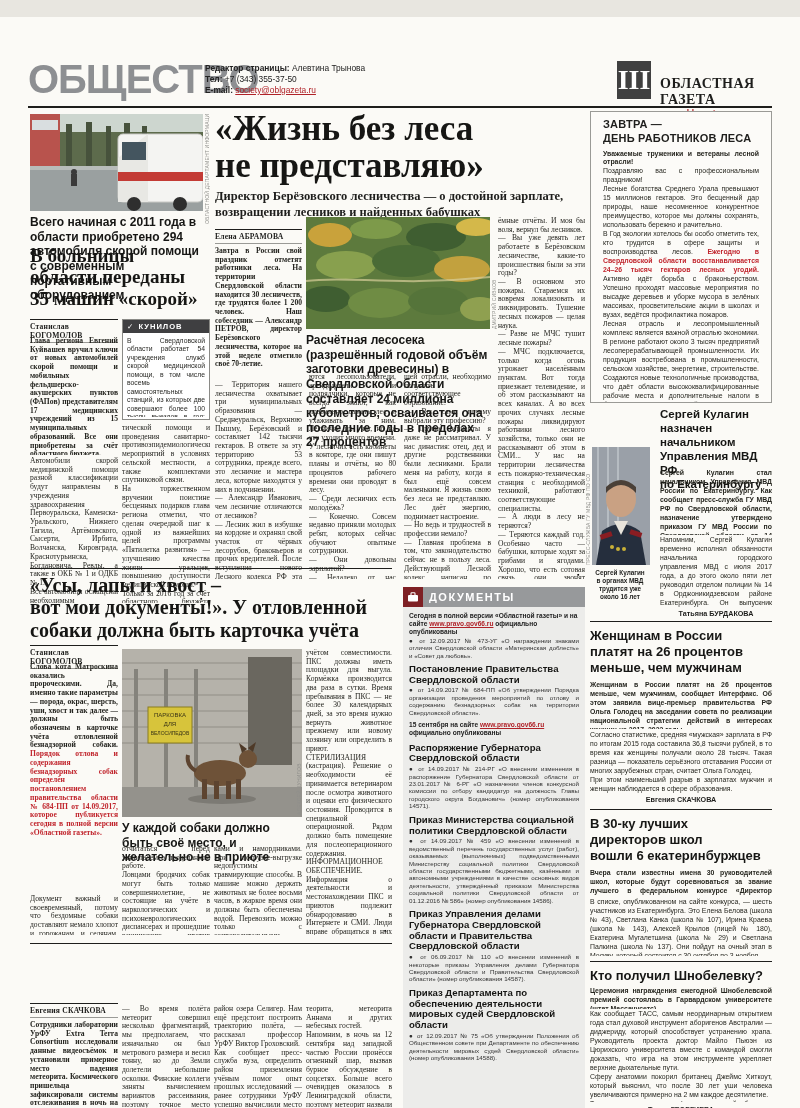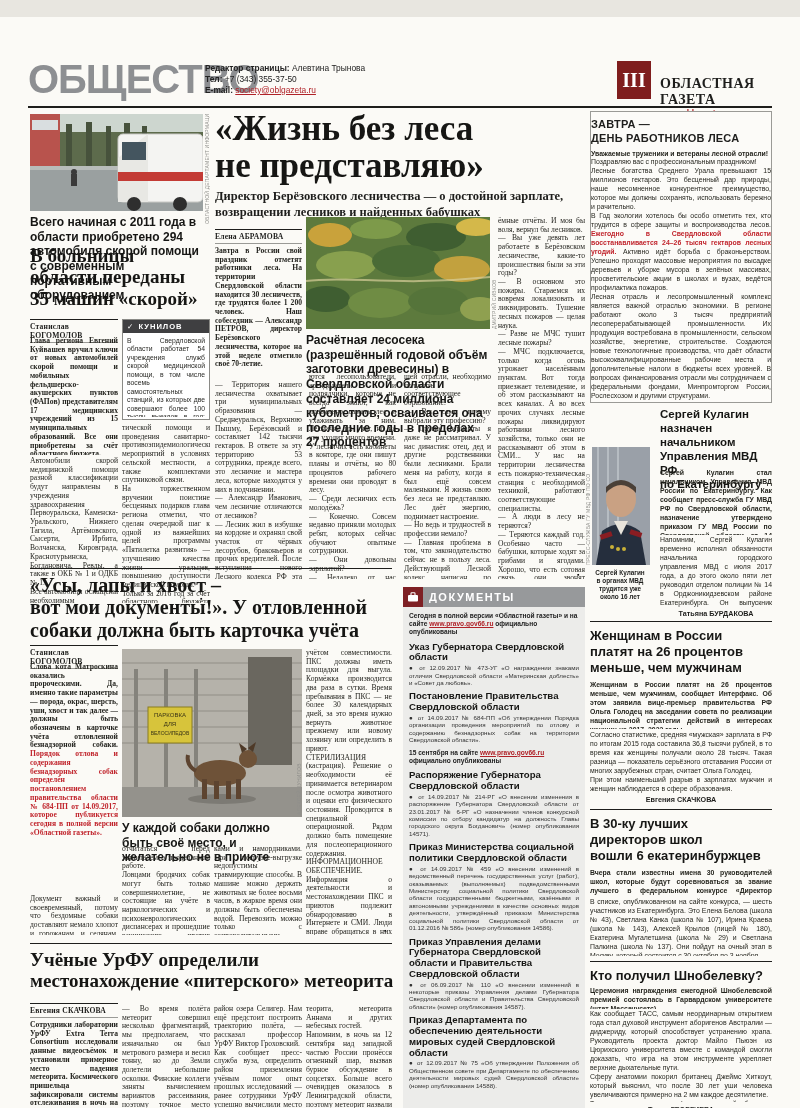--- a/index.html
+++ b/index.html
@@ -11,21 +11,21 @@
   .sans{font-family:"Liberation Sans","DejaVu Sans",sans-serif}
   .clip{overflow:hidden}
   .pre{white-space:pre-line}
   .rule{background:#1e1e1c;height:1px}
   .red{color:#c0242c}
   .lnk{color:#b02228;text-decoration:underline;cursor:pointer}
   
   .section-big{font-size:40px;font-weight:800;letter-spacing:-1px;color:#8d8f92}
   .ed-line{font-size:8.4px;line-height:1.3;color:#222}
   .ed-line b{font-weight:bold}
-  .pagenum{width:34px;height:38px;background:#7f1d1d;color:#fff;display:flex;align-items:center;justify-content:center;font-size:20px;font-weight:bold}
+  .pagenum{width:34px;height:38px;background:#404040;color:#fff;display:flex;align-items:center;justify-content:center;font-size:28px;font-weight:bold}
   .brand{font-size:14px;font-weight:bold;letter-spacing:.5px}
   .brand-site{font-size:8.4px;font-weight:bold}
   .brand-date{font-size:7.2px;color:#333}
   
   .headline{font-weight:700;color:#161614;line-height:1.12}
   .subtitle{font-weight:700;line-height:1.25}
   .author{font-size:7.6px;font-weight:bold;border-top:1.4px solid #1e1e1c;border-bottom:1px solid #9a9a96;padding:2px 0;letter-spacing:.2px}
   .body-text{font-size:7.6px;line-height:1.15;text-align:justify;color:#24241f}
   .lead{font-weight:bold}
   .caption{font-size:12px;font-weight:bold;line-height:1.22;color:#161614}
@@ -176,21 +176,20 @@
         <svg width="12" height="12" viewBox="0 0 12 12">
             <rect x="1" y="4" width="10" height="6.5" rx="1" fill="#fff"></rect>
             <path d="M4 4 V2.6 a.8.8 0 0 1 .8-.8 h2.4 a.8.8 0 0 1 .8.8 V4" stroke="#fff" stroke-width="1.1" fill="none"></path>
           </svg>
       </div>
       <div class="doc-title">ДОКУМЕНТЫ</div>
     </div>
     <div class="doc-pad">
       <div class="doc-intro"><span>Сегодня в полной версии «Областной газеты» и на сайте </span><span class="lnk">www.pravo.gov66.ru</span><span> официально опубликованы</span></div>
 
-      <div class="doc-h">Указ Губернатора Свердловской области</div>
       <div class="doc-b">● от 12.09.2017 № 473-УГ «О награждении знаками отличия Свердловской области «Материнская доблесть» и «Совет да любовь».</div>
       <div class="doc-h">Постановление Правительства Свердловской области</div>
       <div class="doc-b">● от 14.09.2017 № 684-ПП «Об утверждении Порядка организации проведения мероприятий по отлову и содержанию безнадзорных собак на территории Свердловской области».</div>
 
       <div class="doc-intro" style="margin-top:5px"><span>15 сентября на сайте </span><span class="lnk">www.pravo.gov66.ru</span><br><span> официально опубликованы</span></div>
 
       <div class="doc-h">Распоряжение Губернатора Свердловской области</div>
       <div class="doc-b">● от 14.09.2017 № 214-РГ «О внесении изменения в распоряжение Губернатора Свердловской области от 23.01.2017 № 6-РГ «О назначении членов конкурсной комиссии по отбору кандидатур на должность Главы городского округа Богданович» (номер опубликования 14571).</div>
       <div class="doc-h">Приказ Министерства социальной политики Свердловской области</div>
       <div class="doc-b">● от 14.09.2017 № 459 «О внесении изменений в ведомственный перечень государственных услуг (работ), оказываемых (выполняемых) подведомственными Министерству социальной политики Свердловской области государственными бюджетными, казёнными и автономными учреждениями в качестве основных видов деятельности, утверждённый приказом Министерства социальной политики Свердловской области от 01.12.2016 № 586» (номер опубликования 14586).</div>
@@ -256,32 +255,30 @@
 Отлов собак с целью умерщвления запрещён (если, конечно, нет угрозы жизни людей). Запрещено это делать и в присутствии несовершеннолетних (так всегда было). Нельзя забирать собак, оставленных на привязи.
 ТРАНСПОРТИРОВКА. Автомобиль должен быть оборудован клетками, ошейни-</div>
   <div class="abs serif body-text pre clip" style="left:214px;top:828px;width:88px;height:90px">ками и намордниками. При погрузке-выгрузке недопустимы травмирующие способы. В машине можно держать животных не более восьми часов, в жаркое время они должны быть обеспечены водой. Перевозить можно только с сопроводительными ветеринарными документами.
 СОДЕРЖАНИЕ. Отловленные собаки 10 дней живут в карантине пунктов кратковременного содержания (ПКС), где обследуются ветеринаром, и при необходимости им оказывается помощь. На каждое животное заводится уже упомянутая учётная карточка. Собаки размещаются в клетках-одиночках или небольшими группами с</div>
   <div class="abs serif body-text pre clip" style="left:306px;top:632px;width:86px;height:286px">учётом совместимости. ПКС должны иметь площадки для выгула. Кормёжка производится два раза в сутки. Время пребывания в ПКС — не более 30 календарных дней, за это время нужно вернуть животное прежнему или новому хозяину или определить в приют.
 СТЕРИЛИЗАЦИЯ (кастрация). Решение о необходимости её принимается ветеринаром после осмотра животного и оценки его физического состояния. Проводится в специальной операционной. Рядом должно быть помещение для послеоперационного содержания.
 ИНФОРМАЦИОННОЕ ОБЕСПЕЧЕНИЕ. Информация о деятельности и местонахождении ПКС и приютов подлежит обнародованию в Интернете и СМИ. Люди вправе обращаться в них за информацией об отловленных собаках. В случае отлова животных с признаками домашнего содержания (клеймо, чип, номерной ошейник) специализированная организация обязана за три рабочих дня принять меры по розыску и извещению хозяина о местонахождении потеряшки. Если хозяина не удалось найти в течение шести месяцев, то собаку можно передать новому хозяину.</div>
   <div class="abs sans endmark" style="left:384px;top:910px">▪</div>
 
   <div class="abs rule" style="left:30px;top:926px;width:362px"></div>
-  <div class="abs serif headline pre" style="left:30px;top:932px;width:364px;font-size:19px">Учёные УрФУ определили
-местонахождение «питерского» метеорита</div>
   <div class="abs serif author" style="left:30px;top:986px;width:88px">Евгения СКАЧКОВА</div>
   <div class="abs serif body-text lead pre clip" style="left:30px;top:1004px;width:88px;height:96px">Сотрудники лаборатории УрФУ Extra Terra Consortium исследовали данные видеосъёмок и установили примерное место падения метеорита. Космического пришельца зафиксировали системы отслеживания в ночь на 12 сентября.</div>
   <div class="abs serif body-text pre clip" style="left:122px;top:988px;width:88px;height:112px">— Во время полёта метеорит совершил несколько фрагментаций, мы предполагаем, что изначально он был метрового размера и весил тонну, но до Земли долетели небольшие осколки. Финские коллеги заняты вычислением вариантов рассеивания, поэтому точное место падения ещё не установлено. Предварительно, это</div>
   <div class="abs serif body-text pre clip" style="left:214px;top:988px;width:88px;height:112px">район озера Селигер. Нам ещё предстоит построить траекторию полёта, — рассказал профессор УрФУ Виктор Гроховский.
 Как сообщает пресс-служба вуза, определить район приземления учёным помог опыт прошлых исследований — ранее сотрудники УрФУ успешно вычислили место падения бурятского ме-</div>
   <div class="abs serif body-text pre clip" style="left:306px;top:988px;width:86px;height:112px">теорита, метеорита Аннама и других небесных гостей.
 Напомним, в ночь на 12 сентября над западной частью России пронёсся огненный шар, вызвав бурное обсуждение в соцсетях. Больше всего очевидцев оказалось в Ленинградской области, поэтому метеорит назвали «питерским».</div>
   <div class="abs sans endmark" style="left:384px;top:1092px">▪</div>
 
-  <div class="abs sans sb-box" style="left:590px;top:94px;width:182px;height:292px;padding:6px 0;overflow:hidden">
+  <div class="abs sans sb-box" style="left:590px;top:94px;width:182px;height:292px;padding:6px 12px;overflow:hidden">
     <div class="sb-title pre">ЗАВТРА —
 ДЕНЬ РАБОТНИКОВ ЛЕСА</div>
     <div class="sb-t sb-lead" style="margin-top:4px">Уважаемые труженики и ветераны лесной отрасли!</div>
     <div class="sb-t pre">Поздравляю вас с профессиональным праздником!
 Лесные богатства Среднего Урала превышают 15 миллионов гектаров. Это бесценный дар природы, наше несомненное конкурентное преимущество, которое мы должны сохранять, использовать бережно и рачительно.</div>
     <div class="sb-t"><span>В Год экологии хотелось бы особо отметить тех, кто трудится в сфере защиты и воспроизводства лесов. </span><span class="red" style="font-weight:bold">Ежегодно в Свердловской области восстанавливается 24–26 тысяч гектаров лесных угодий.</span><span> Активно идёт борьба с браконьерством. Успешно проходят массовые мероприятия по высадке деревьев и уборке мусора в зелёных массивах, просветительские акции в школах и вузах, ведётся профилактика пожаров.</span></div>
     <div class="sb-t pre">Лесная отрасль и лесопромышленный комплекс является важной отраслью экономики. В регионе работают около 3 тысяч предприятий лесоперерабатывающей промышленности. Их продукция востребована в промышленности, сельском хозяйстве, энергетике, строительстве. Создаются новые технологичные производства, что даёт области высококвалифицированные рабочие места и дополнительные налоги в бюджеты всех уровней. В вопросах финансирования отрасли мы сотрудничаем с федеральными фондами, Минпромторгом России, Рослесхозом и другими структурами.
 Поддержка инвестпроектов лесного комплекса — часть нашей программы «Пятилетка развития», направленной на повышение уровня жизни уральцев.
 Свердловская область намерена увеличить объёмы производства в лесоперерабатывающей промышленности, совершенствовать транспортную инфраструктуру, уделять особое внимание программе воспроизводства лесов.
 Благодарю работников лесной отрасли за самоотверженный труд, за вклад в процветание родного края. Желаю вам оптимизма, энергии, здоровья и новых свершений!</div>

